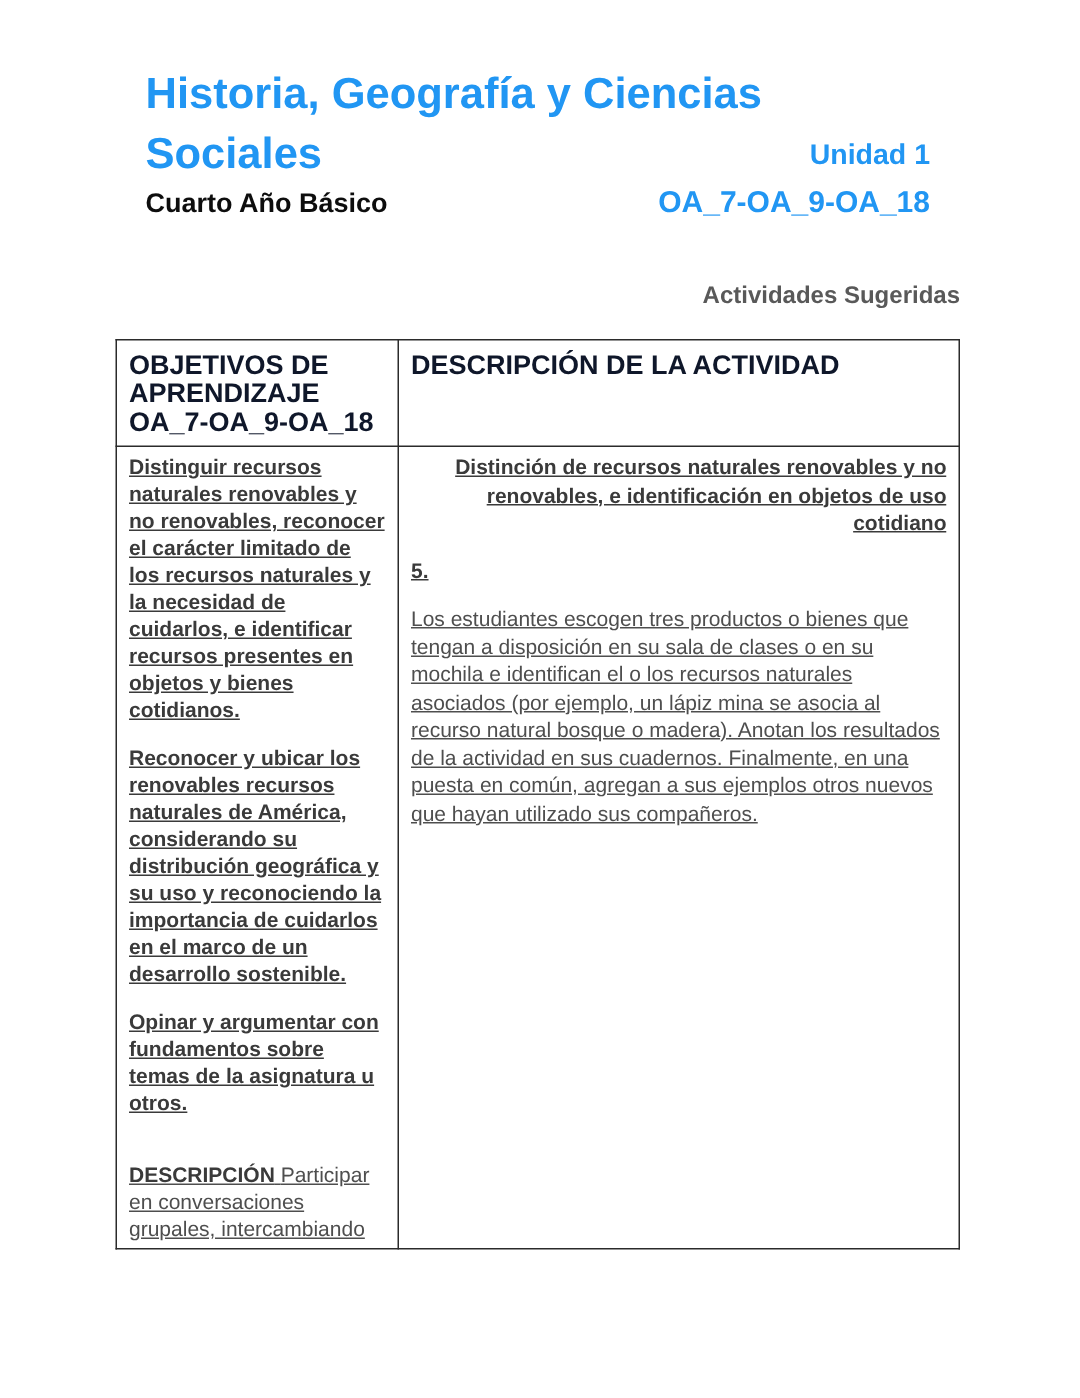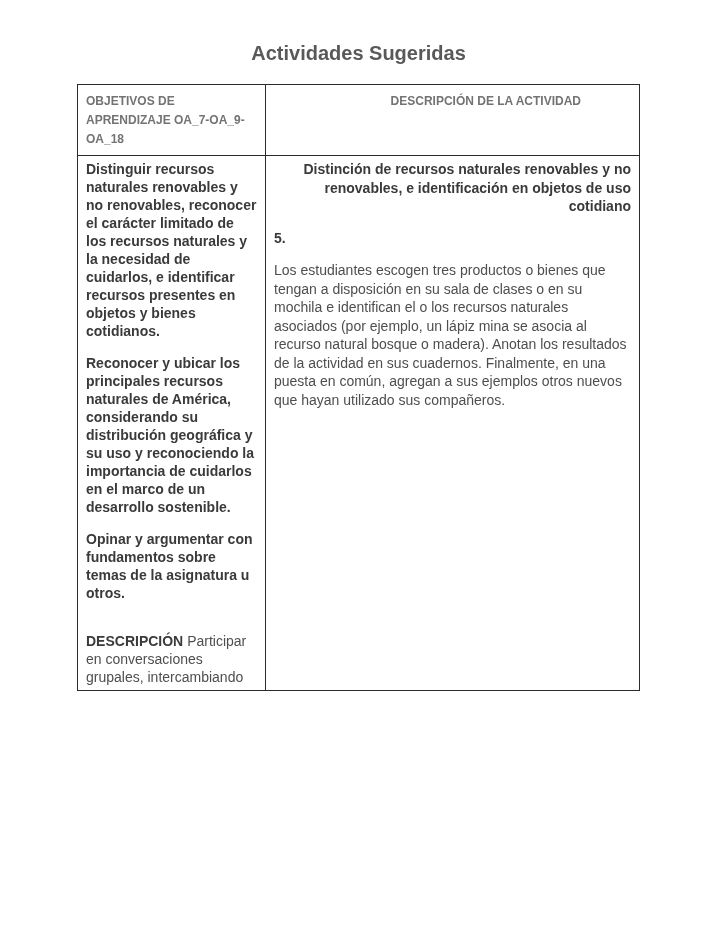--- a/index.html
+++ b/index.html
@@ -26,73 +26,81 @@
   .sub-row {
     display: flex; justify-content: space-between; align-items: baseline;
     margin-top: 1px;
   }
   .grade-label { font-size: 18px; font-weight: bold; color: #0d0d0d; }
   .oa-label   { font-size: 20px; font-weight: bold; color: #2196F3; }
 
   
   .section-title {
     margin: 42px 80px 0 77px;
-    text-align: center;
-    font-size: 20px; font-weight: bold; color: #595959;
+    text-align: right;
+    font-size: 16px; font-weight: bold; color: #595959;
   }
 
   
   .activities-table {
     margin: 19px 0 0 77px;
     width: 563px;
     border-collapse: collapse;
     table-layout: fixed;
   }
   .activities-table th, .activities-table td {
     border: 1px solid #2b2b2b;
     vertical-align: top;
   }
   .activities-table th {
     padding: 7px 8px 6px 8px;
-    font-size: 12px; line-height: 19px; font-weight: bold; color: #737373;
+    font-size: 18px; line-height: 19px; font-weight: bold; color: #0f172a;
   }
   th.col-objectives { width: 188px; text-align: left; }
-  th.col-description { text-align: right; padding-right: 58px; }
+  th.col-description { text-align: left; padding-right: 58px; }
   .head-row { height: 70px; }
   .body-row { height: 535px; }
   .activities-table td { padding: 4px 8px; }
   .clip { max-height: 526px; overflow: hidden; }
 
-  .clip p { margin: 0 0 14px 0; font-size: 14px; line-height: 18px; }
+  .clip p { margin: 0 0 14px 0; font-size: 14px; line-height: 18px; text-decoration: underline; }
   .bold-text { font-weight: bold; color: #3a3a3a; }
   .regular-text { font-weight: normal; color: #4e4e4e; }
   p.comm-par { margin-top: 30px; }
   td.activity-cell .clip p { line-height: 18.5px; }
   p.activity-heading { margin-bottom: 13px; text-align: right; }
   p.activity-number { margin-bottom: 14px; }
 </style>
 </head>
 <body>
 
 <div class="page">
 
+  <header class="doc-header">
+    <h1 class="doc-title">Historia, Geografía y Ciencias Sociales</h1>
+    <div class="unit-label">Unidad 1</div>
+    <div class="sub-row">
+      <span class="grade-label">Cuarto Año Básico</span>
+      <span class="oa-label">OA_7-OA_9-OA_18</span>
+    </div>
+  </header>
 
   <h2 class="section-title">Actividades Sugeridas</h2>
 
   <table class="activities-table">
     <tbody>
       <tr class="head-row">
         <th class="col-objectives">OBJETIVOS DE APRENDIZAJE OA_7-OA_9-OA_18</th>
         <th class="col-description">DESCRIPCIÓN DE LA ACTIVIDAD</th>
       </tr>
       <tr class="body-row">
         <td class="objectives-cell">
           <div class="clip">
             <p class="bold-text">Distinguir recursos naturales renovables y no renovables, reconocer el carácter limitado de los recursos naturales y la necesidad de cuidarlos, e identificar recursos presentes en objetos y bienes cotidianos.</p>
-            <p class="bold-text">Reconocer y ubicar los principales recursos naturales de América, considerando su distribución geográfica y su uso y reconociendo la importancia de cuidarlos en el marco de un desarrollo sostenible.</p>
+            <p class="bold-text">Reconocer y ubicar los renovables recursos naturales de América, considerando su distribución geográfica y su uso y reconociendo la importancia de cuidarlos en el marco de un desarrollo sostenible.</p>
             <p class="bold-text">Opinar y argumentar con fundamentos sobre temas de la asignatura u otros.</p>
             <p class="comm-par regular-text"><span class="bold-text">DESCRIPCIÓN</span> <span class="regular-text">Participar en conversaciones grupales, intercambiando opiniones sobre temas de su interés, apoyándose en</span></p>
           </div>
         </td>
         <td class="activity-cell">
           <div class="clip">
             <p class="activity-heading bold-text">Distinción de recursos naturales renovables y no renovables, e identificación en objetos de uso cotidiano</p>
             <p class="activity-number bold-text">5.</p>
             <p class="regular-text">Los estudiantes escogen tres productos o bienes que tengan a disposición en su sala de clases o en su mochila e identifican el o los recursos naturales asociados (por ejemplo, un lápiz mina se asocia al recurso natural bosque o madera). Anotan los resultados de la actividad en sus cuadernos. Finalmente, en una puesta en común, agregan a sus ejemplos otros nuevos que hayan utilizado sus compañeros.</p>
           </div>

